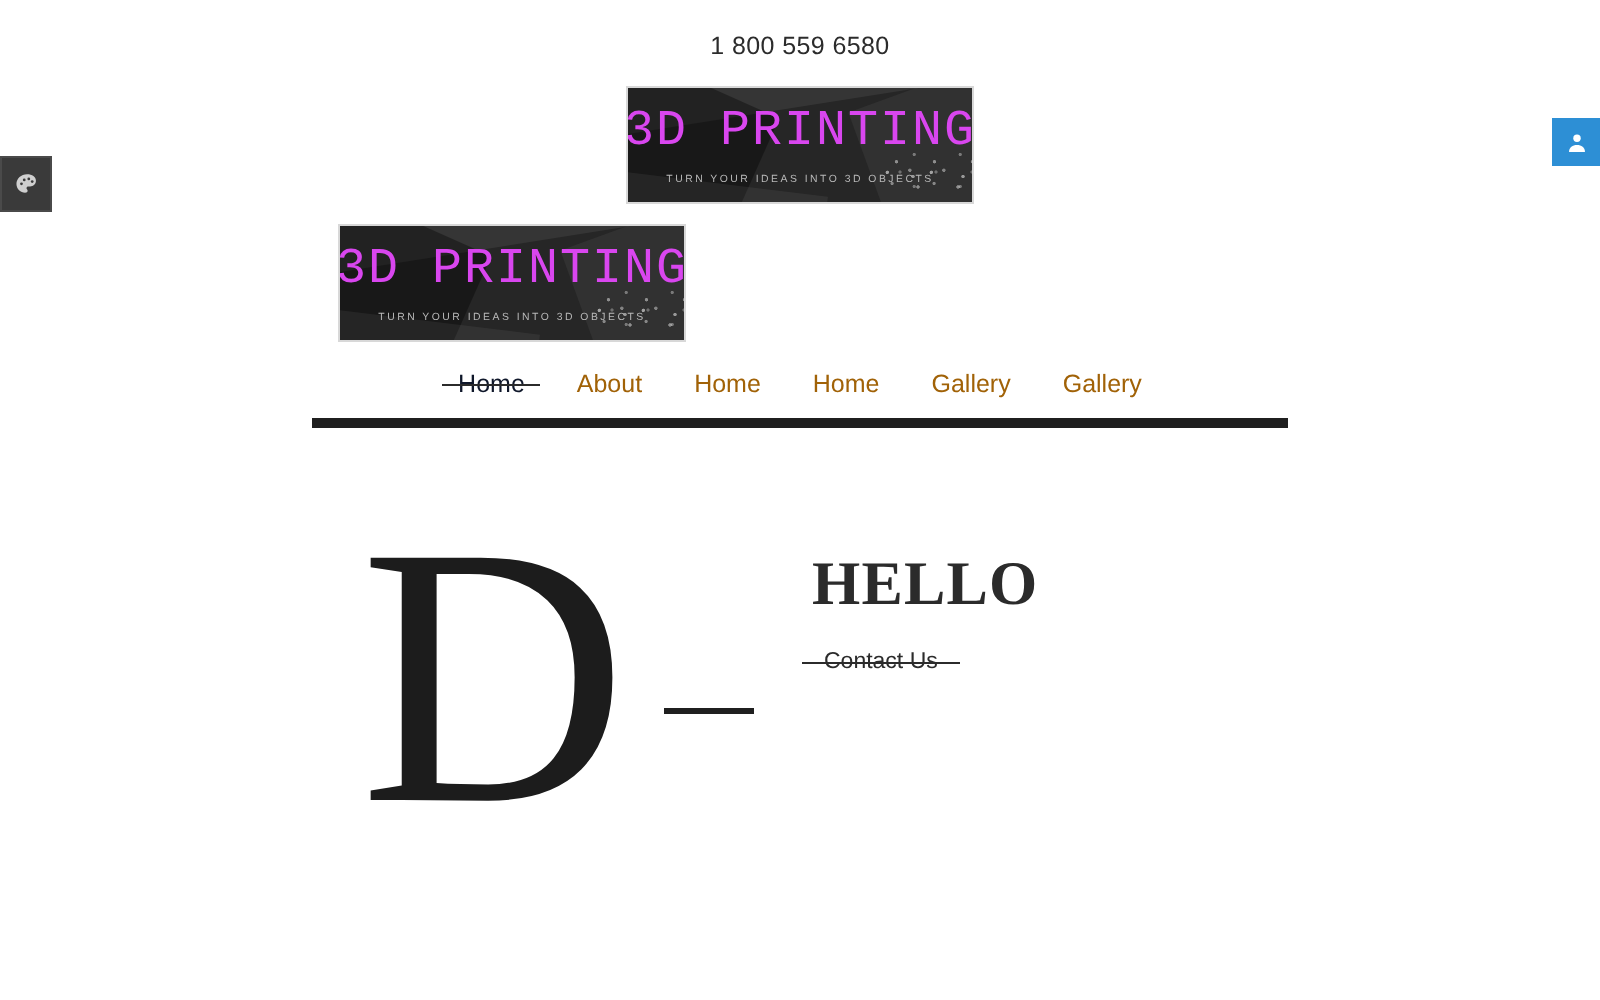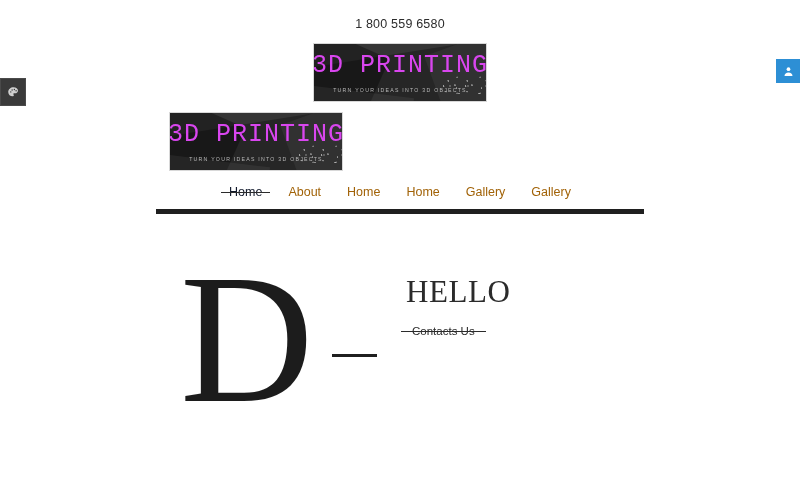--- a/index.html
+++ b/index.html
@@ -265,21 +265,21 @@
 
   .hero-content {
     position: absolute;
     left: 406px;
     top: 18px;
     width: 250px;
   }
   .hero-title {
     font-family: "Liberation Serif", serif;
     font-size: 31px;
-    font-weight: 400;
+    font-weight: 700;
     color: #2b2b2b;
     letter-spacing: 0.6px;
     line-height: 1;
   }
   .hero-text {
     margin-top: 21px;
     font-family: "Liberation Sans", sans-serif;
     font-size: 10.5px;
     line-height: 1.62;
     color: #8d8d8d;
@@ -368,18 +368,18 @@
   <section class="hero">
 
     <div class="hero-figure">
       <span class="bigd">D</span>
       <span class="bigd-sup">3</span>
       <span class="hero-dash"></span>
     </div>
 
     <div class="hero-content">
       <h1 class="hero-title">HELLO</h1>
-      <a class="hero-cta">Contacts Us</a>
+      <a class="hero-cta">Contact Us</a>
     </div>
 
   </section>
 
 </div>
 
 </body></html>

